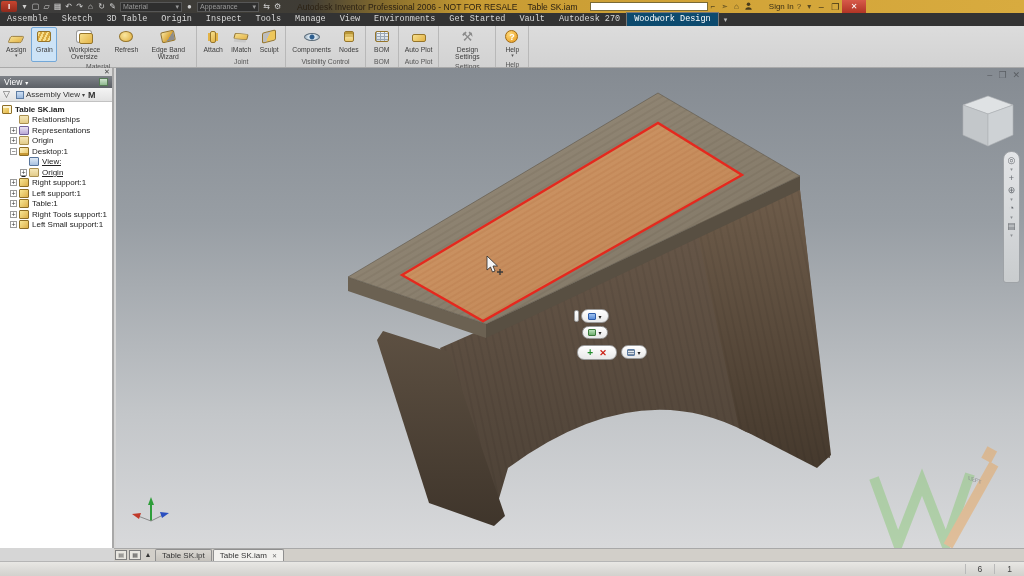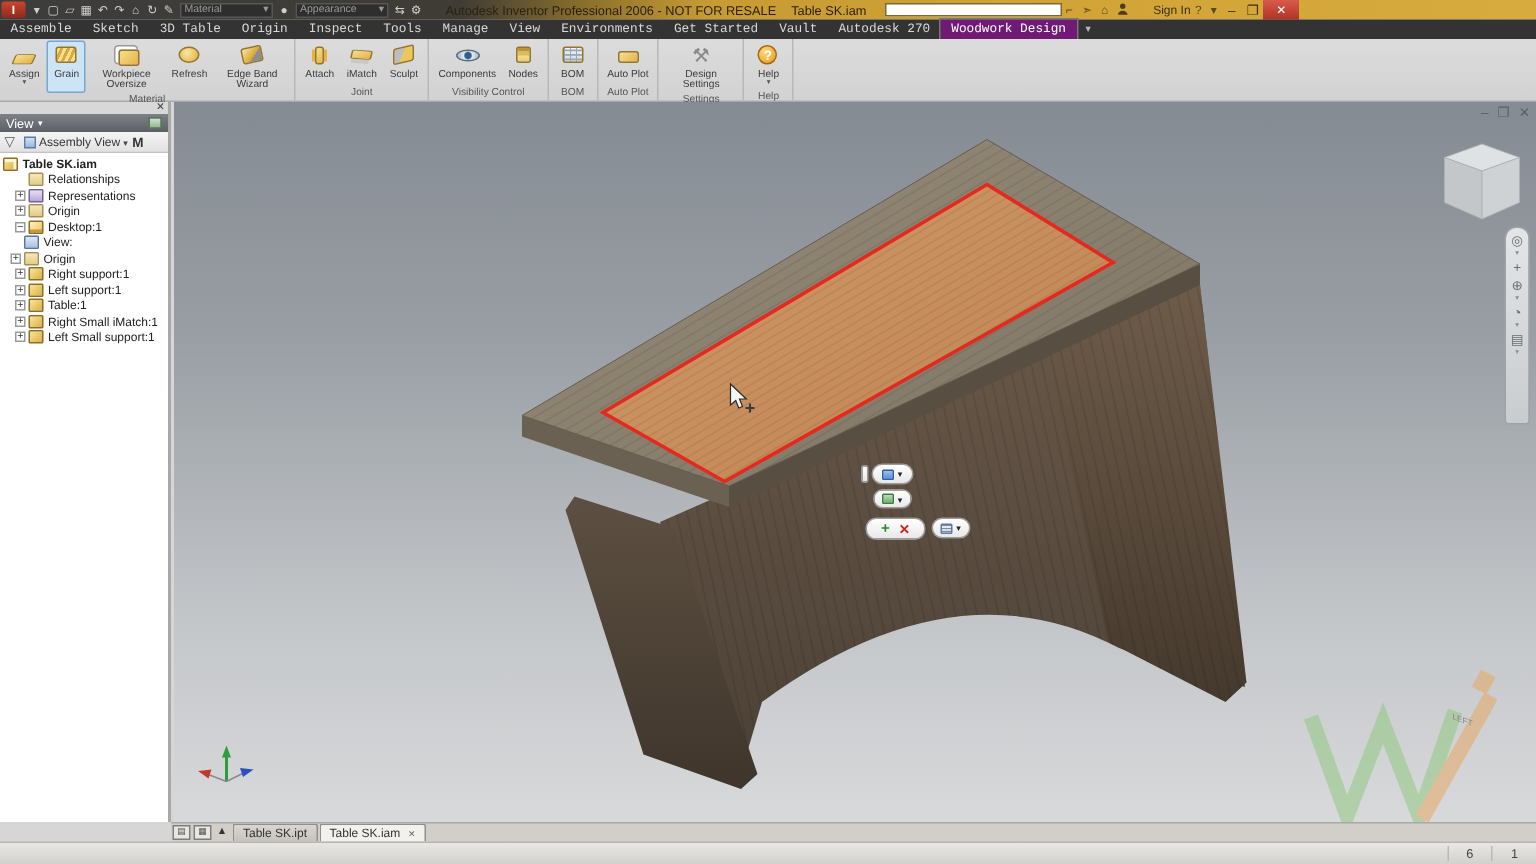--- a/index.html
+++ b/index.html
@@ -25,21 +25,21 @@
   .tb-right-icon { color:#5a4a20; font-size:8px; margin:0 3px; }
   #signin-label { color:#3a2f15; font-size:8px; margin-left:14px; }
   #win-min,#win-restore { color:#3a2f15; font-size:9px; width:14px; text-align:center; }
   #win-close { width:24px; height:13px; background:linear-gradient(#d75a4a,#b03425);
     color:#fff; font-size:8px; text-align:center; line-height:13px; }
 
   
   #tabrow { position:absolute; left:0; top:13px; width:1024px; height:13px;
     background:#333333; display:flex; align-items:stretch; font-size:8.5px; color:#d8d8d8; }
   .rtab { padding:0 7px; line-height:13px; white-space:nowrap;font-family:Liberation Mono, monospace; }
-  .rtab.active { background:#701a75; outline:1px solid #787878; color:#fff; }
+  .rtab.active { background:#0c4a6e; outline:1px solid #787878; color:#fff; }
   #ribbon-opts { color:#bbb; margin-left:6px; line-height:13px; font-size:7px; }
 
   
   #ribbon { position:absolute; left:0; top:26px; width:1024px; height:42px;
     background:linear-gradient(#dcdcdc,#d2d2d2); border-bottom:1px solid #a9a9a9;
     display:flex; }
   .rgroup { display:flex; flex-direction:column; border-right:1px solid #b8b8b8; }
   .rbtns { flex:1; display:flex; align-items:stretch; padding:1px 2px 0 2px; }
   .rbtn { display:flex; flex-direction:column; align-items:center; justify-content:flex-start;
     padding:1px 2px; margin:0 1px; border:1px solid transparent; border-radius:2px; }
@@ -90,21 +90,21 @@
     font-size:8px; color:#333; }
   .bt-filter { width:9px; height:9px; color:#555; font-size:9px; line-height:9px; }
   .bt-viewicon { width:8px; height:8px; background:linear-gradient(#cfe0f4,#9cb8dc);
     border:1px solid #5d7ca3; margin:0 2px 0 4px; }
   .bt-drop { font-size:6px; margin:0 3px 0 2px; color:#444; }
   .bt-binocular { font-weight:bold; font-size:9px; color:#333; }
   #tree { padding-top:2px; font-size:8px; color:#222; }
   .trow { display:flex; align-items:center; height:10.5px; white-space:nowrap; }
   .trow.lvl0 { padding-left:2px; }
   .trow.lvl1 { padding-left:10px; }
-  .trow.lvl2 { padding-left:7px; }
+  .trow.lvl2 { padding-left:20px;text-decoration:underline; }
   .texp { width:7px; height:7px; border:1px solid #9a9a9a; background:#fff;
     font-size:7px; line-height:5px; text-align:center; color:#333; margin-right:2px;
     flex:0 0 auto; }
   .texp.none { border:none; background:transparent; }
   .ticon { width:10px; height:9px; margin-right:3px; flex:0 0 auto; border-radius:1px; }
   .icon-asm { background:linear-gradient(135deg,#f8e694,#e0ae3e); border:1px solid #8d6d25;
     box-shadow:inset -2px 2px 0 #fdf6d8; }
   .icon-folder { background:linear-gradient(#f5e7b8,#e3cc8a); border:1px solid #a98f4f; }
   .icon-rep { background:linear-gradient(#e8e0f2,#b9a8d6); border:1px solid #73619a; }
   .icon-part { background:linear-gradient(135deg,#f8e694,#ddb04a); border:1px solid #8d6d25; }
@@ -417,21 +417,21 @@
       <span class="tlabel">Left support:1</span>
     </div>
     <div class="trow lvl1">
       <span class="texp">+</span>
       <span class="ticon icon-part"></span>
       <span class="tlabel">Table:1</span>
     </div>
     <div class="trow lvl1">
       <span class="texp">+</span>
       <span class="ticon icon-part"></span>
-      <span class="tlabel">Right Small iMatch:1</span>
+      <span class="tlabel">Right Tools support:1</span>
     </div>
     <div class="trow lvl1">
       <span class="texp">+</span>
       <span class="ticon icon-part"></span>
       <span class="tlabel">Left Small support:1</span>
     </div>
   </div>
 </div>
 
 <div id="viewport">

